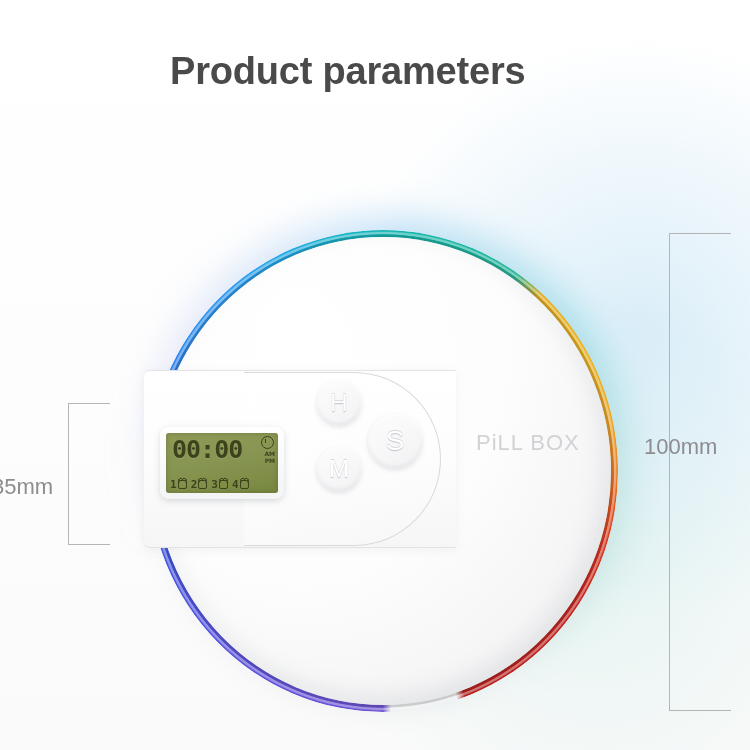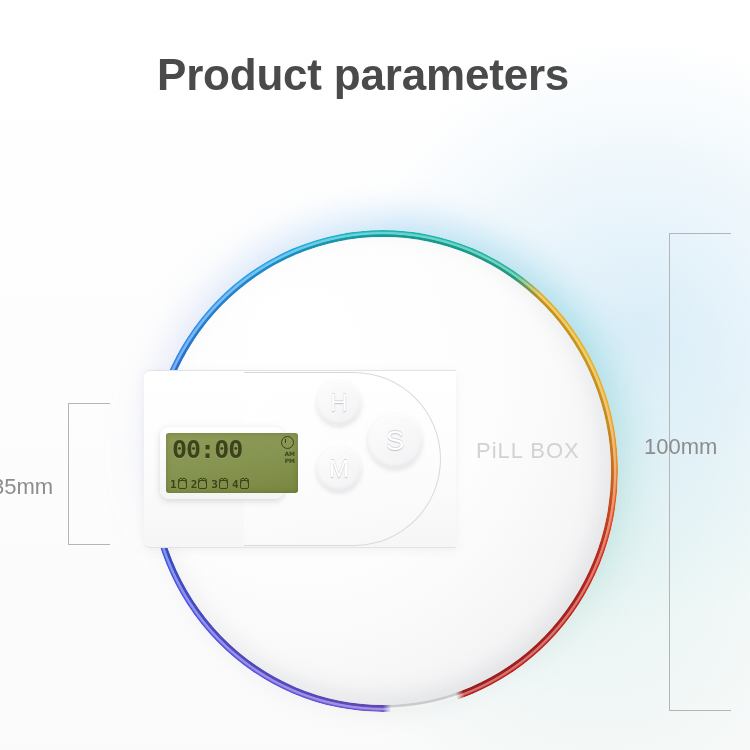--- a/index.html
+++ b/index.html
@@ -19,23 +19,23 @@
     overflow: hidden;
     background:
       radial-gradient(circle at 640px 330px, rgba(190,225,245,0.55) 0%, rgba(255,255,255,0) 38%),
       radial-gradient(circle at 600px 560px, rgba(205,235,230,0.45) 0%, rgba(255,255,255,0) 34%),
       linear-gradient(180deg, #ffffff 0%, #fdfdfd 55%, #fafafa 100%);
   }
 
   
   #title {
     position: absolute;
-    left: 157px;
+    left: 170px;
     top: 50px;
-    font-size: 44px;
+    font-size: 38px;
     font-weight: bold;
     color: #4a4a4a;
     letter-spacing: -0.2px;
     white-space: nowrap;
   }
 
   
   #device {
     position: absolute;
     left: 148px;
@@ -179,21 +179,20 @@
     box-sizing: border-box;
   }
   .lcd {
     position: relative;
     width: 100%;
     height: 100%;
     border-radius: 3px;
     background: linear-gradient(170deg, #8f9b57 0%, #879552 48%, #78873f 100%);
     box-shadow: inset 0 0 5px rgba(60,70,25,0.35);
     overflow: hidden;
-    padding-left: 20px;
   }
   .lcd-time {
     position: absolute;
     left: 6px;
     top: 4px;
     font-family: "DejaVu Sans Mono", monospace;
     font-size: 25px;
     font-weight: bold;
     letter-spacing: -1px;
     color: #3c431c;
@@ -292,21 +291,20 @@
 
   
   #brand {
     position: absolute;
     left: 328px;
     top: 200px;
     font-size: 22px;
     letter-spacing: 1px;
     color: #d2d2d6;
     white-space: nowrap;
-    margin-top: 8px;
   }
 
   
   .dim-line {
     position: absolute;
     background: #b5b5b8;
   }
   
   #dim-right-v { left: 669px; top: 233px; width: 1px; height: 478px; }
   #dim-right-top { left: 669px; top: 233px; width: 62px; height: 1px; }

